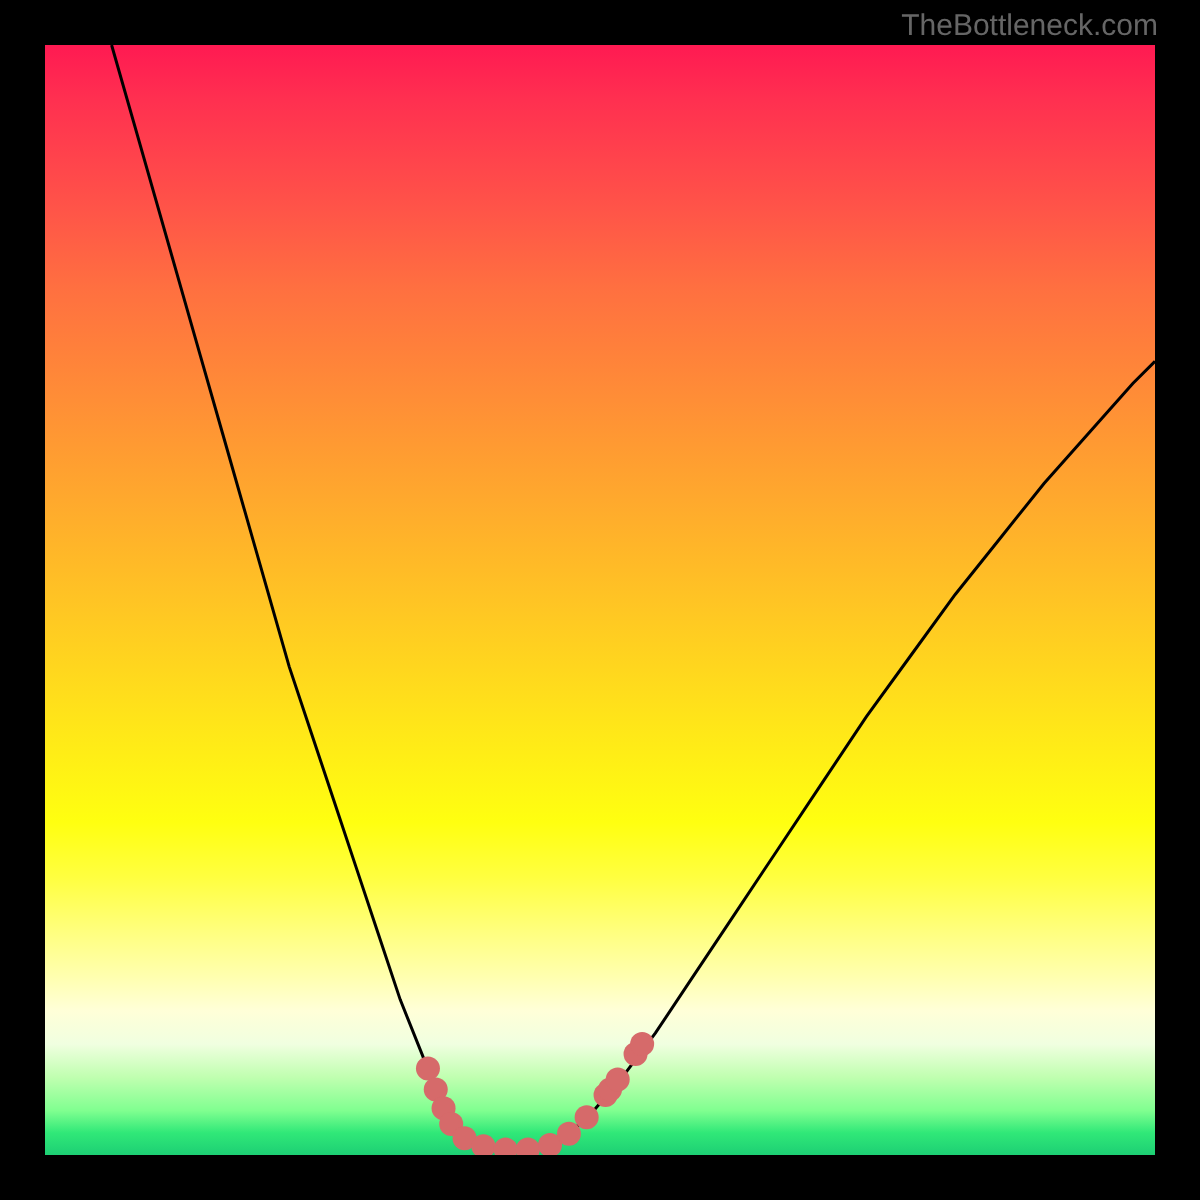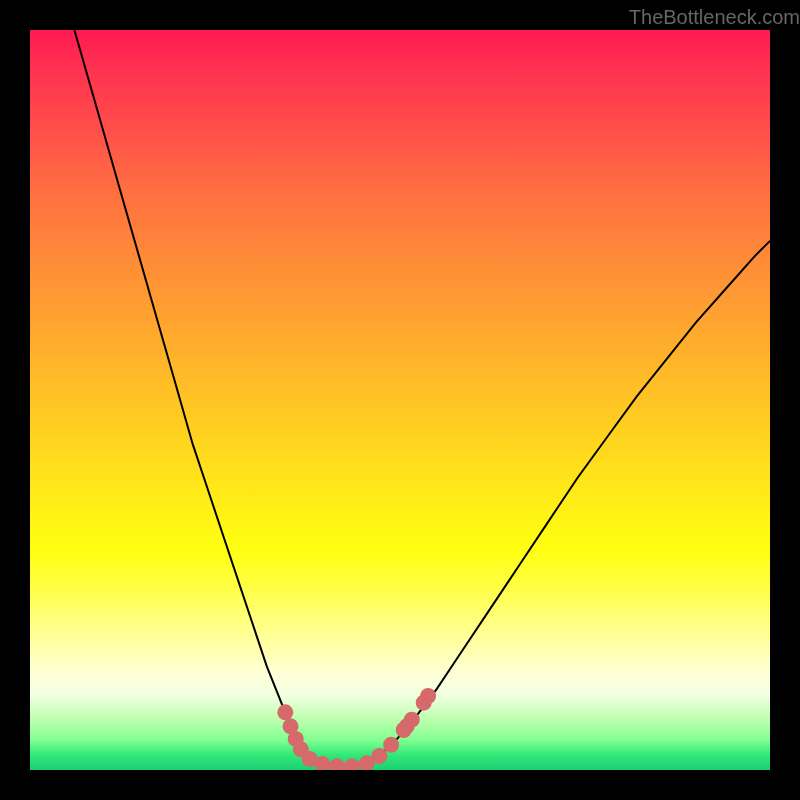--- a/index.html
+++ b/index.html
@@ -10,21 +10,21 @@
     body {
       width: 800px;
       height: 800px;
       background: #000;
       position: relative;
       font-family: Arial, sans-serif;
     }
     .watermark {
       position: absolute;
       top: 6px;
-      right: 0;
+      right: 28px;
       color: #666;
       font-size: 20px;
       font-weight: normal;
       z-index: 10;
     }
     .chart-area {
       position: absolute;
       top: 30px;
       left: 30px;
       width: 740px;

